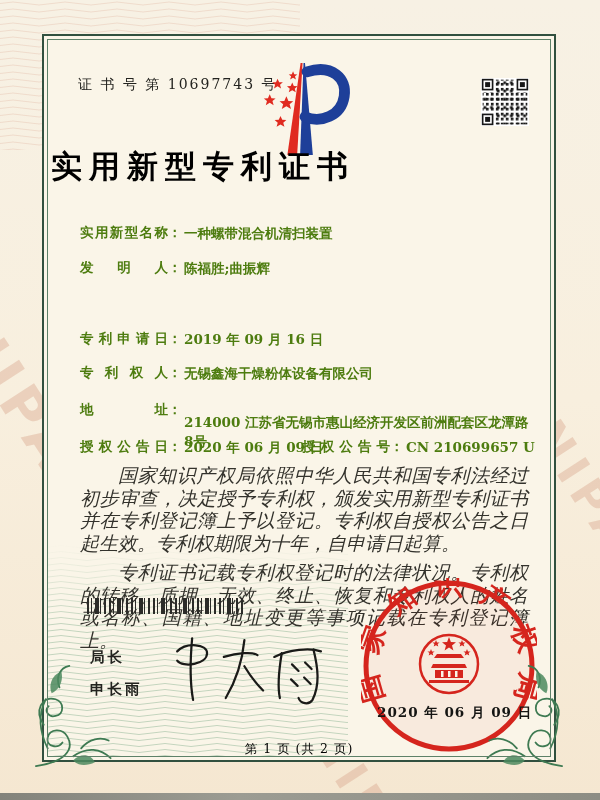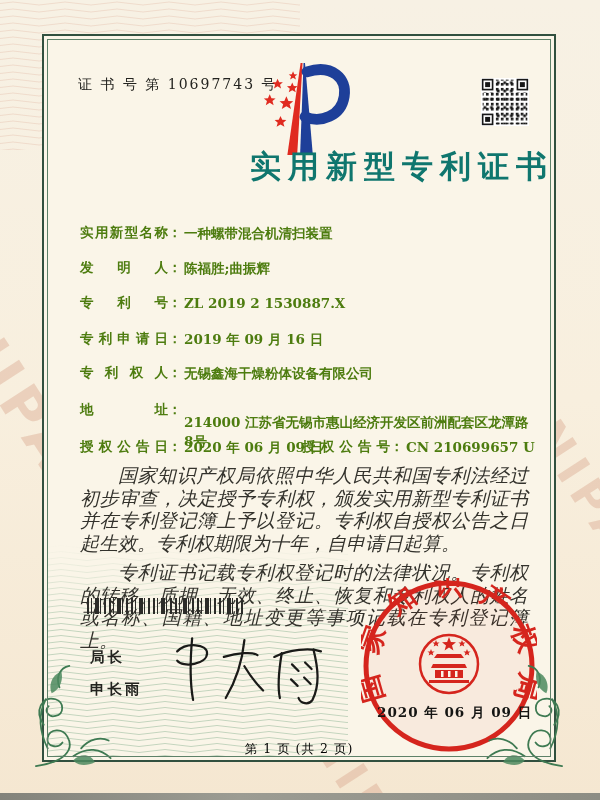--- a/index.html
+++ b/index.html
@@ -29,22 +29,22 @@
   .waves-green{
     position:absolute;left:4px;right:4px;bottom:4px;height:212px;z-index:0;opacity:.6;
     -webkit-mask-image:linear-gradient(180deg,transparent 0,#000 80px);
     mask-image:linear-gradient(180deg,transparent 0,#000 80px);
     pointer-events:none;
   }
   .cert-no{position:absolute;left:34px;top:40px;font-size:14px;letter-spacing:2px;color:#23231f;z-index:3;}
   .logo{position:absolute;left:212px;top:24px;width:98px;height:100px;z-index:3;}
   .qr{position:absolute;left:437px;top:42px;width:48px;height:48px;z-index:3;}
   .title{
-    position:absolute;left:0;right:0;top:110px;text-align:right;z-index:3;
-    font-size:31px;font-weight:bold;letter-spacing:7px;color:#0f766e;text-indent:7px;
+    position:absolute;left:0;right:0;top:110px;text-align:left;z-index:3;
+    font-size:31px;font-weight:bold;letter-spacing:7px;color:#000000;text-indent:7px;
   }
   .row{position:absolute;left:36px;font-size:13.5px;font-weight:600;color:#4d7c0f;z-index:3;white-space:nowrap;}
   .r1{top:188px;} .r2{top:223px;} .r3{top:258px;} .r4{top:294px;} .r5{top:328px;} .r6{top:365px;} .r7{top:402px;}
   .lbl{display:inline-block;width:88px;text-align:justify;text-align-last:justify;vertical-align:top;}
   .colon{display:inline-block;width:16px;vertical-align:top;}
   .val{display:inline-block;vertical-align:top;line-height:1.42;}
   .val-wrap{width:352px;white-space:normal;margin-top:12px;}
   .grant2{position:absolute;left:222px;top:0;}
   .paras{position:absolute;left:36px;right:26px;top:428px;z-index:3;}
   .paras p{
@@ -158,23 +158,20 @@
     </g>
   </svg>
 
   <div class="title">实用新型专利证书</div>
 
   <div class="row r1">
     <span class="lbl">实用新型名称</span><span class="colon">：</span><span class="val">一种螺带混合机清扫装置</span>
   </div>
   <div class="row r2">
     <span class="lbl">发明人</span><span class="colon">：</span><span class="val">陈福胜;曲振辉</span>
-  </div>
-  <div class="row r3">
-    <span class="lbl">专利号</span><span class="colon">：</span><span class="val">ZL 2019 2 1530887.X</span>
   </div>
   <div class="row r4">
     <span class="lbl">专利申请日</span><span class="colon">：</span><span class="val">2019 年 09 月 16 日</span>
   </div>
   <div class="row r5">
     <span class="lbl">专利权人</span><span class="colon">：</span><span class="val">无锡鑫海干燥粉体设备有限公司</span>
   </div>
   <div class="row r6">
     <span class="lbl">地址</span><span class="colon">：</span><span class="val val-wrap">214000 江苏省无锡市惠山经济开发区前洲配套区龙潭路8号</span>
   </div>

